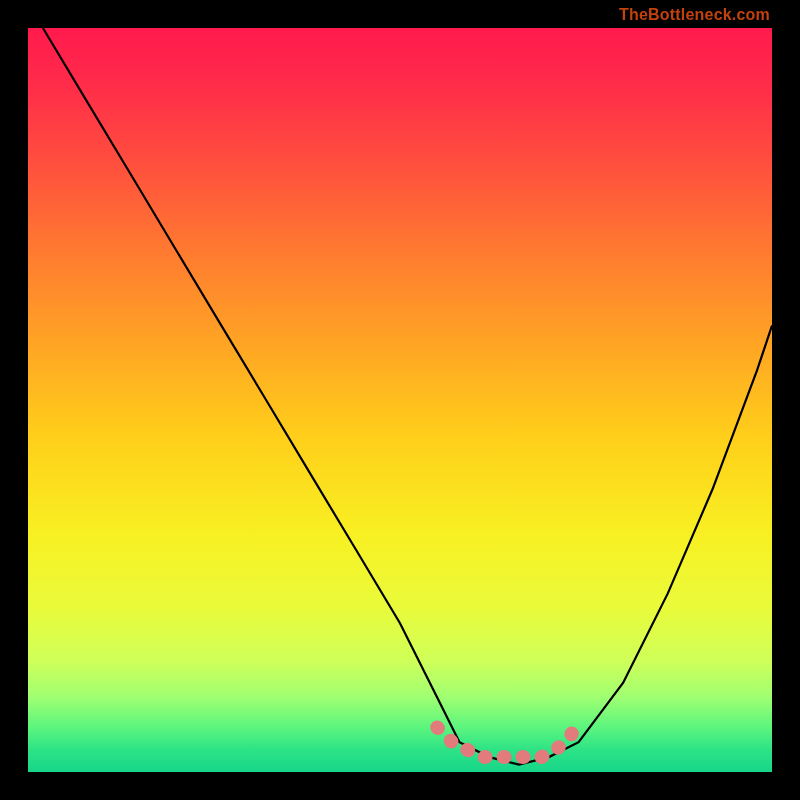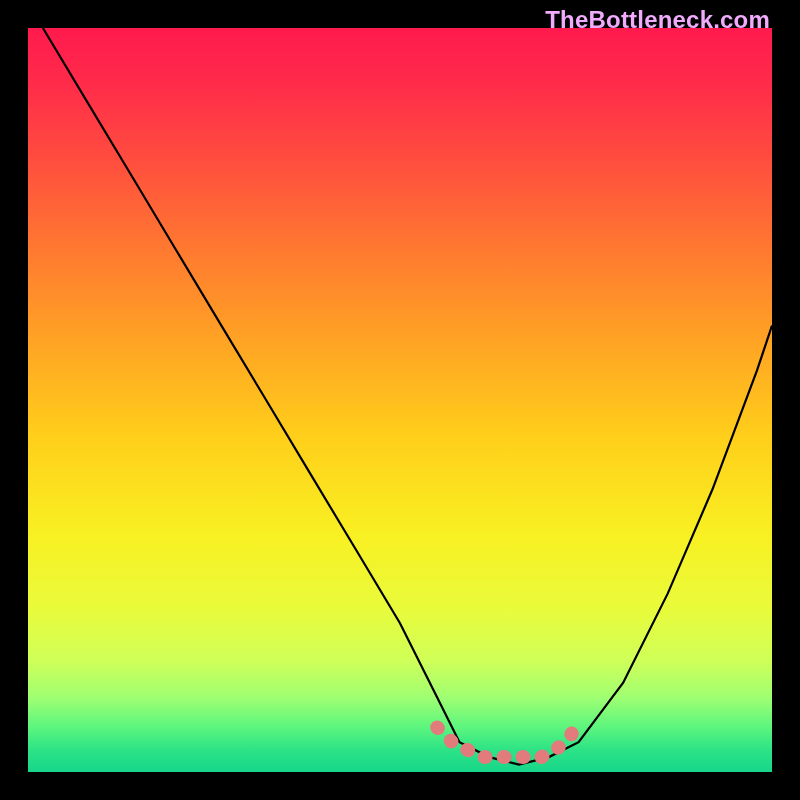--- a/index.html
+++ b/index.html
@@ -31,23 +31,23 @@
     left: 0;
     top: 0;
     width: 100%;
     height: 100%;
   }
   .watermark {
     position: absolute;
     top: 6px;
     right: 30px;
     font-family: Arial, Helvetica, sans-serif;
-    font-size: 24px;
+    font-size: 16px;
     font-weight: 600;
-    color: #f0abfc;
+    color: #c2410c;
     letter-spacing: 0.2px;
   }
   svg.curve {
     position: absolute;
     left: 0;
     top: 0;
     width: 100%;
     height: 100%;
   }
 </style>

